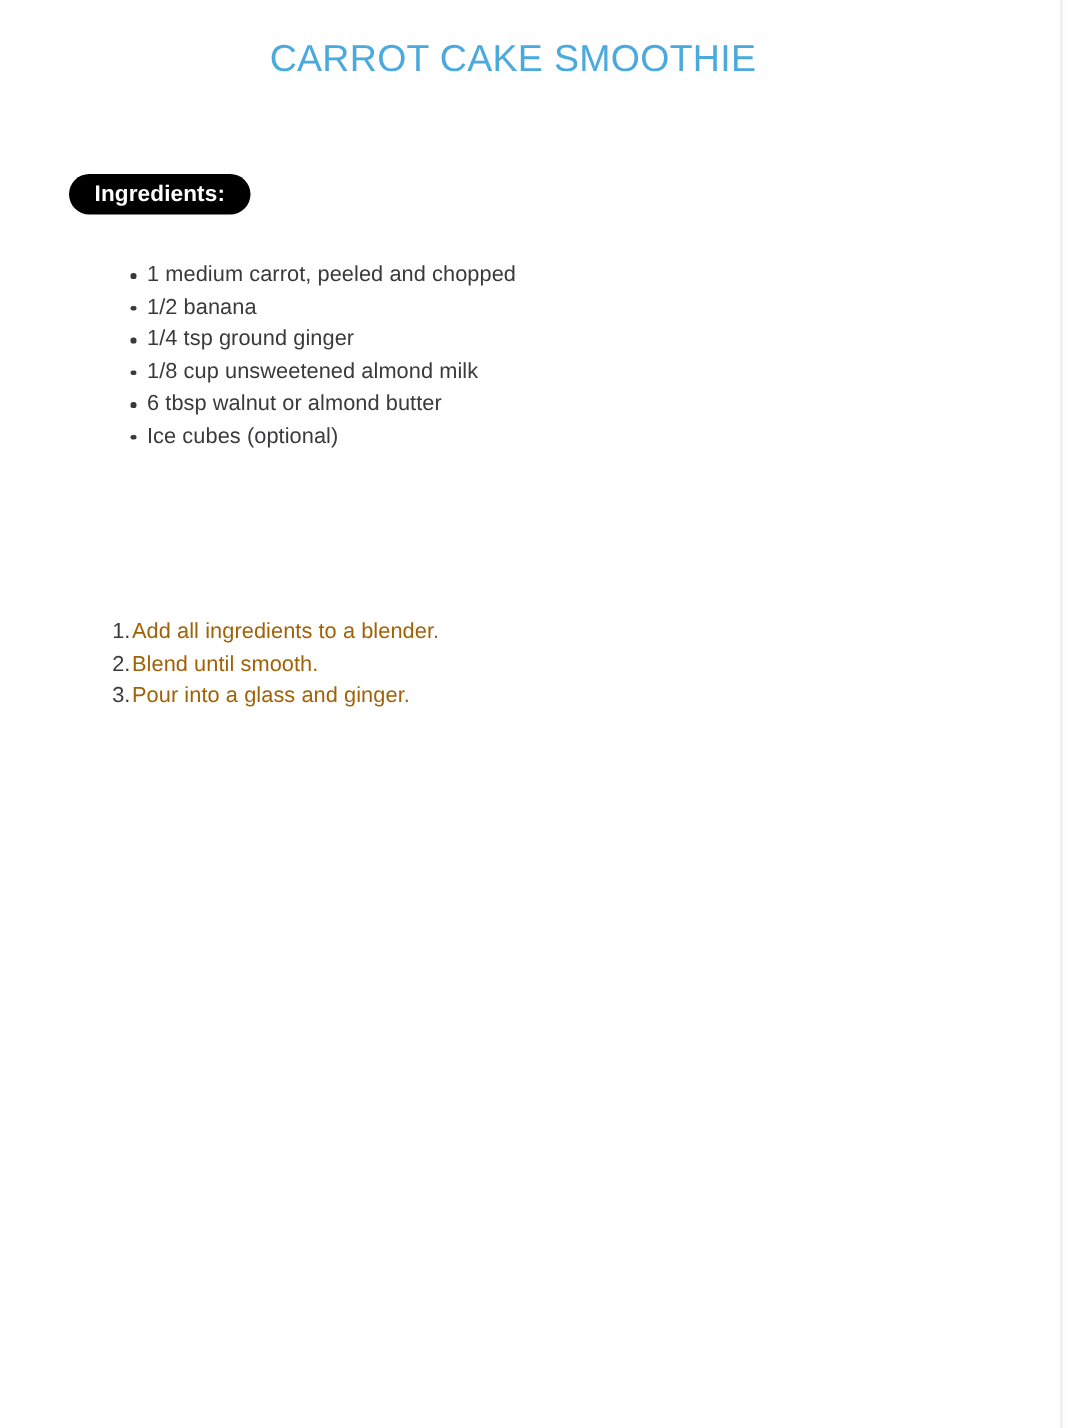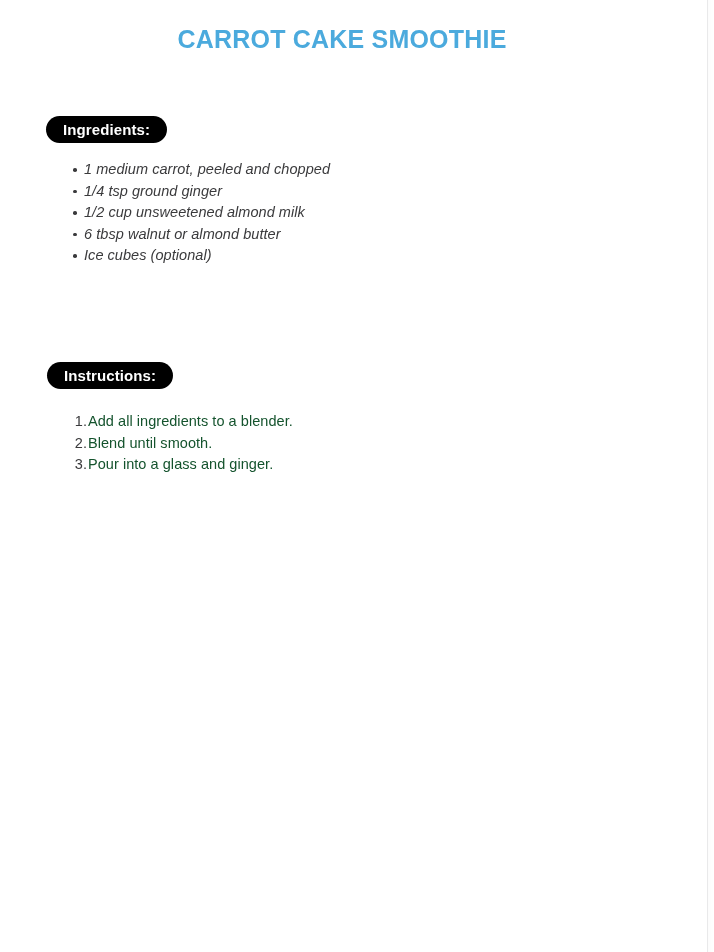--- a/index.html
+++ b/index.html
@@ -37,21 +37,21 @@
   }
 
   .recipe-title {
     position: absolute;
     top: 24px;
     left: 0;
     width: 684px;
     text-align: center;
     font-family: "Liberation Sans", sans-serif;
     font-size: 25px;
-    font-weight: 700;
+    font-weight: 400;
     letter-spacing: 0.2px;
     color: #4BAADD;
     line-height: 30px;
     margin: 0;
   }
 
   .section-badge {
     position: absolute;
     display: inline-flex;
     align-items: center;
@@ -67,25 +67,24 @@
     padding: 0 17px;
     white-space: nowrap;
   }
   .badge-ingredients { left: 46px; top: 116px; }
   .badge-instructions { left: 47px; top: 362px; }
 
   .ingredients-list {
     position: absolute;
     left: 73px;
     top: 159px;
-    margin: 0;
+    margin: 14px;
     padding: 0;
     list-style: none;
     width: 560px;
-    font-style: italic;
   }
   .ingredients-list li {
     position: relative;
     font-size: 14.5px;
     line-height: 21.5px;
     color: #3a3a3c;
     padding-left: 11px;
     letter-spacing: 0.05px;
     white-space: nowrap;
   }
@@ -118,21 +117,21 @@
     white-space: nowrap;
   }
   .instructions-list li .step-num {
     display: inline-block;
     min-width: 15px;
     text-align: right;
     margin-right: 1px;
     color: #3a3a3c;
   }
   .instructions-list li .step-text {
-    color: #14532d;
+    color: #a16207;
   }
 </style>
 </head>
 <body>
 
 <div class="page">
 
   <div class="page-edge-right-soft"></div>
   <div class="page-edge-right"></div>
 
@@ -142,39 +141,40 @@
     <span>Ingredients:</span>
   </div>
 
   <ul class="ingredients-list">
     <li>
       <span class="bullet-dot"></span>
       <span>1 medium carrot, peeled and chopped</span>
     </li>
     <li>
       <span class="bullet-dot"></span>
+      <span>1/2 banana</span>
+    </li>
+    <li>
+      <span class="bullet-dot"></span>
       <span>1/4 tsp ground ginger</span>
     </li>
     <li>
       <span class="bullet-dot"></span>
-      <span>1/2 cup unsweetened almond milk</span>
+      <span>1/8 cup unsweetened almond milk</span>
     </li>
     <li>
       <span class="bullet-dot"></span>
       <span>6 tbsp walnut or almond butter</span>
     </li>
     <li>
       <span class="bullet-dot"></span>
       <span>Ice cubes (optional)</span>
     </li>
   </ul>
 
-  <div class="section-badge badge-instructions">
-    <span>Instructions:</span>
-  </div>
 
   <ol class="instructions-list">
     <li>
       <span class="step-num">1.</span>
       <span class="step-text">Add all ingredients to a blender.</span>
     </li>
     <li>
       <span class="step-num">2.</span>
       <span class="step-text">Blend until smooth.</span>
     </li>

